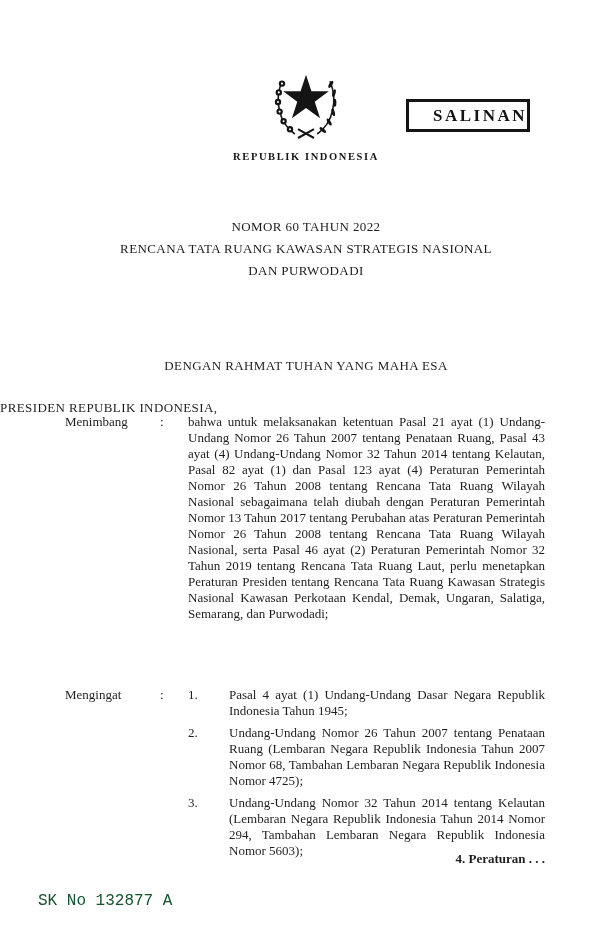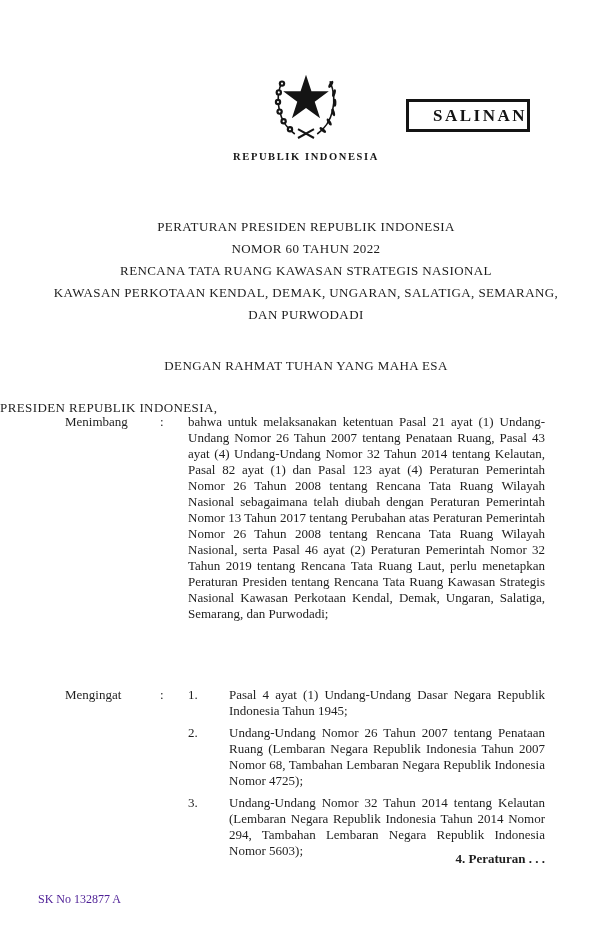--- a/index.html
+++ b/index.html
@@ -28,21 +28,21 @@
   .clause-mengingat { top:687px; }
   .clause-label { text-align:left; }
   .clause-colon { text-align:left; }
   .clause-body  { text-align:justify; }
   .legal-list { margin:0; padding:0; list-style:none; }
   .legal-item { display:grid; grid-template-columns:25px 1fr; margin-bottom:6px; }
   .legal-item .num { text-align:left; }
   .legal-item .txt { text-align:justify;margin-left:16px; }
   
   .catchword { position:absolute; top:851px; right:67px; font-size:13px;font-weight:bold; }
-  .footer { position:absolute; top:892px; left:38px; font-size:12px; font-family:Liberation Serif, serif; color:#4c1d95; }
+  .footer { position:absolute; top:892px; left:38px; font-size:16px; font-family:Liberation Mono, monospace; color:#14532d; }
 </style>
 </head>
 <body>
 
 <div class="page">
 
   <div class="letterhead">
     <span class="emblem">
       <svg width="96" height="84" viewBox="0 0 120 104" aria-hidden="true">
 
@@ -82,24 +82,22 @@
     <div class="lh-text">
       <div>REPUBLIK INDONESIA</div>
     </div>
   </div>
 
   <div class="salinan">
     <span>SALINAN</span>
   </div>
 
   <div class="title-block">
-    <div>PERATURAN PRESIDEN REPUBLIK INDONESIA</div>
     <div>NOMOR 60 TAHUN 2022</div>
     <div>RENCANA TATA RUANG KAWASAN STRATEGIS NASIONAL</div>
-    <div>KAWASAN PERKOTAAN KENDAL, DEMAK, UNGARAN, SALATIGA, SEMARANG,</div>
     <div>DAN PURWODADI</div>
   </div>
 
   <div class="invocation">DENGAN RAHMAT TUHAN YANG MAHA ESA</div>
   <div class="authority">PRESIDEN REPUBLIK INDONESIA,</div>
 
   <div class="clause clause-menimbang">
     <div class="clause-label">Menimbang</div>
     <div class="clause-colon">:</div>
     <div class="clause-body">bahwa untuk melaksanakan ketentuan Pasal 21 ayat (1) Undang-Undang Nomor 26 Tahun 2007 tentang Penataan Ruang, Pasal 43 ayat (4) Undang-Undang Nomor 32 Tahun 2014 tentang Kelautan, Pasal 82 ayat (1) dan Pasal 123 ayat (4) Peraturan Pemerintah Nomor 26 Tahun 2008 tentang Rencana Tata Ruang Wilayah Nasional sebagaimana telah diubah dengan Peraturan Pemerintah Nomor 13 Tahun 2017 tentang Perubahan atas Peraturan Pemerintah Nomor 26 Tahun 2008 tentang Rencana Tata Ruang Wilayah Nasional, serta Pasal 46 ayat (2) Peraturan Pemerintah Nomor 32 Tahun 2019 tentang Rencana Tata Ruang Laut, perlu menetapkan Peraturan Presiden tentang Rencana Tata Ruang Kawasan Strategis Nasional Kawasan Perkotaan Kendal, Demak, Ungaran, Salatiga, Semarang, dan Purwodadi;</div>

